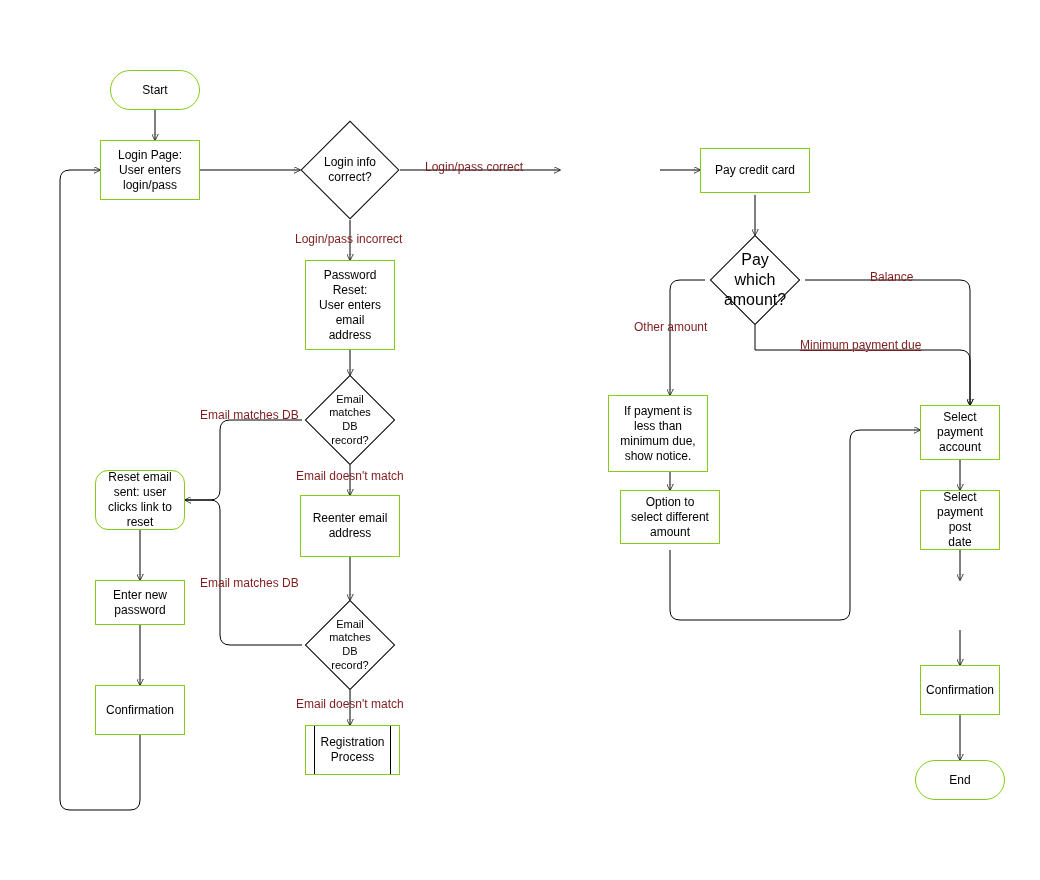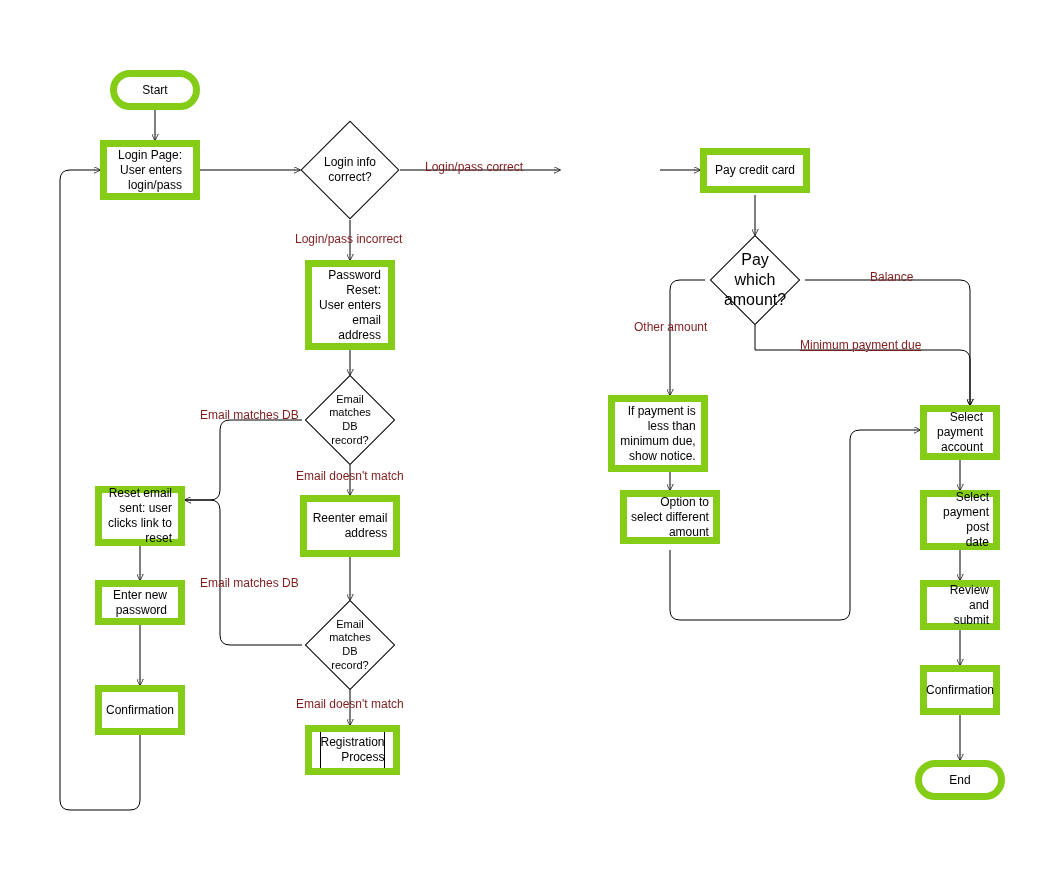--- a/index.html
+++ b/index.html
@@ -10,26 +10,26 @@
     color: #000;
     background: #fff;
   }
   .canvas {
     position: relative;
     width: 1040px;
     height: 880px;
   }
   .node {
     position: absolute;
-    border: 7px solid #84cc16;
+    border: 1px solid #84cc16;
     background: #fff;
     display: flex;
     align-items: center;
     justify-content: center;
-    text-align: right;
+    text-align: center;
     line-height: 1.25;
     padding: 4px;
     box-sizing: border-box;
   }
   .terminator {
     border-radius: 999px;
     height: 40px;
     width: 90px;
   }
   .process { }
@@ -154,21 +154,21 @@
       <span>Start</span>
     </div>
   <div class="node terminator" style="left:915px; top:760px;">
       <span>End</span>
     </div>
 
   <div class="node process" style="left:100px; top:140px; width:100px; height:60px; white-space:pre-line;"><span>Login Page:
 User enters
 login/pass</span></div>
 
-  <div class="node process" style="left:95px; top:486px; width:90px; height:60px; white-space:pre-line;"><span>Reset email
+  <div class="node process" style="left:95px; top:470px; width:90px; height:60px; white-space:pre-line;border-radius:13px;"><span>Reset email
 sent: user
 clicks link to
 reset</span></div>
   <div class="node process" style="left:95px; top:580px; width:90px; height:45px; white-space:pre-line;"><span>Enter new
 password</span></div>
   <div class="node process" style="left:95px; top:685px; width:90px; height:50px;">
       <span>Confirmation</span>
     </div>
 
   <div class="diamond-wrap" style="left:315px; top:135px; width:70px; height:70px;">
@@ -214,22 +214,20 @@
   <div class="node process" style="left:620px; top:490px; width:100px; height:54px; white-space:pre-line;"><span>Option to
 select different
 amount</span></div>
 
   <div class="node process" style="left:920px; top:405px; width:80px; height:55px; white-space:pre-line;"><span>Select
 payment
 account</span></div>
   <div class="node process" style="left:920px; top:490px; width:80px; height:60px; white-space:pre-line;"><span>Select
 payment post
 date</span></div>
-  <div class="node process" style="left:920px; top:580px; width:80px; height:50px; white-space:pre-line;"><span>Review and
-submit</span></div>
   <div class="node process" style="left:920px; top:665px; width:80px; height:50px;">
       <span>Confirmation</span>
     </div>
 
   <div class="edge-label" style="left:425px; top:160px;">Login/pass correct</div>
   <div class="edge-label" style="left:295px; top:232px;">Login/pass incorrect</div>
   <div class="edge-label" style="left:200px; top:408px;">Email matches DB</div>
   <div class="edge-label" style="left:296px; top:469px;">Email doesn't match</div>
   <div class="edge-label" style="left:200px; top:576px;">Email matches DB</div>
   <div class="edge-label" style="left:296px; top:697px;">Email doesn't match</div>

